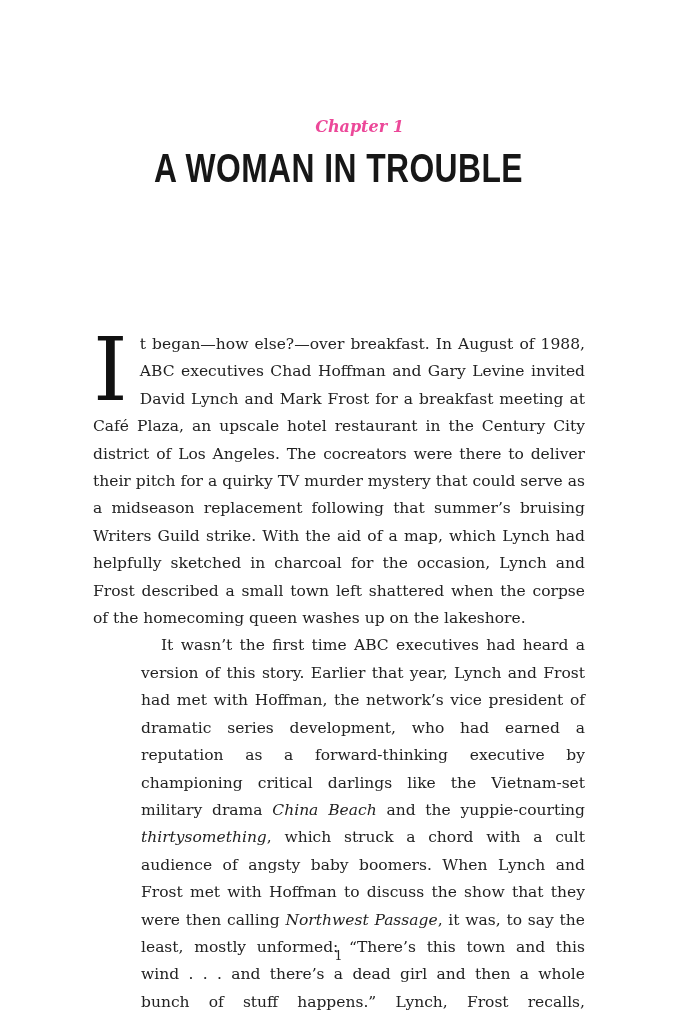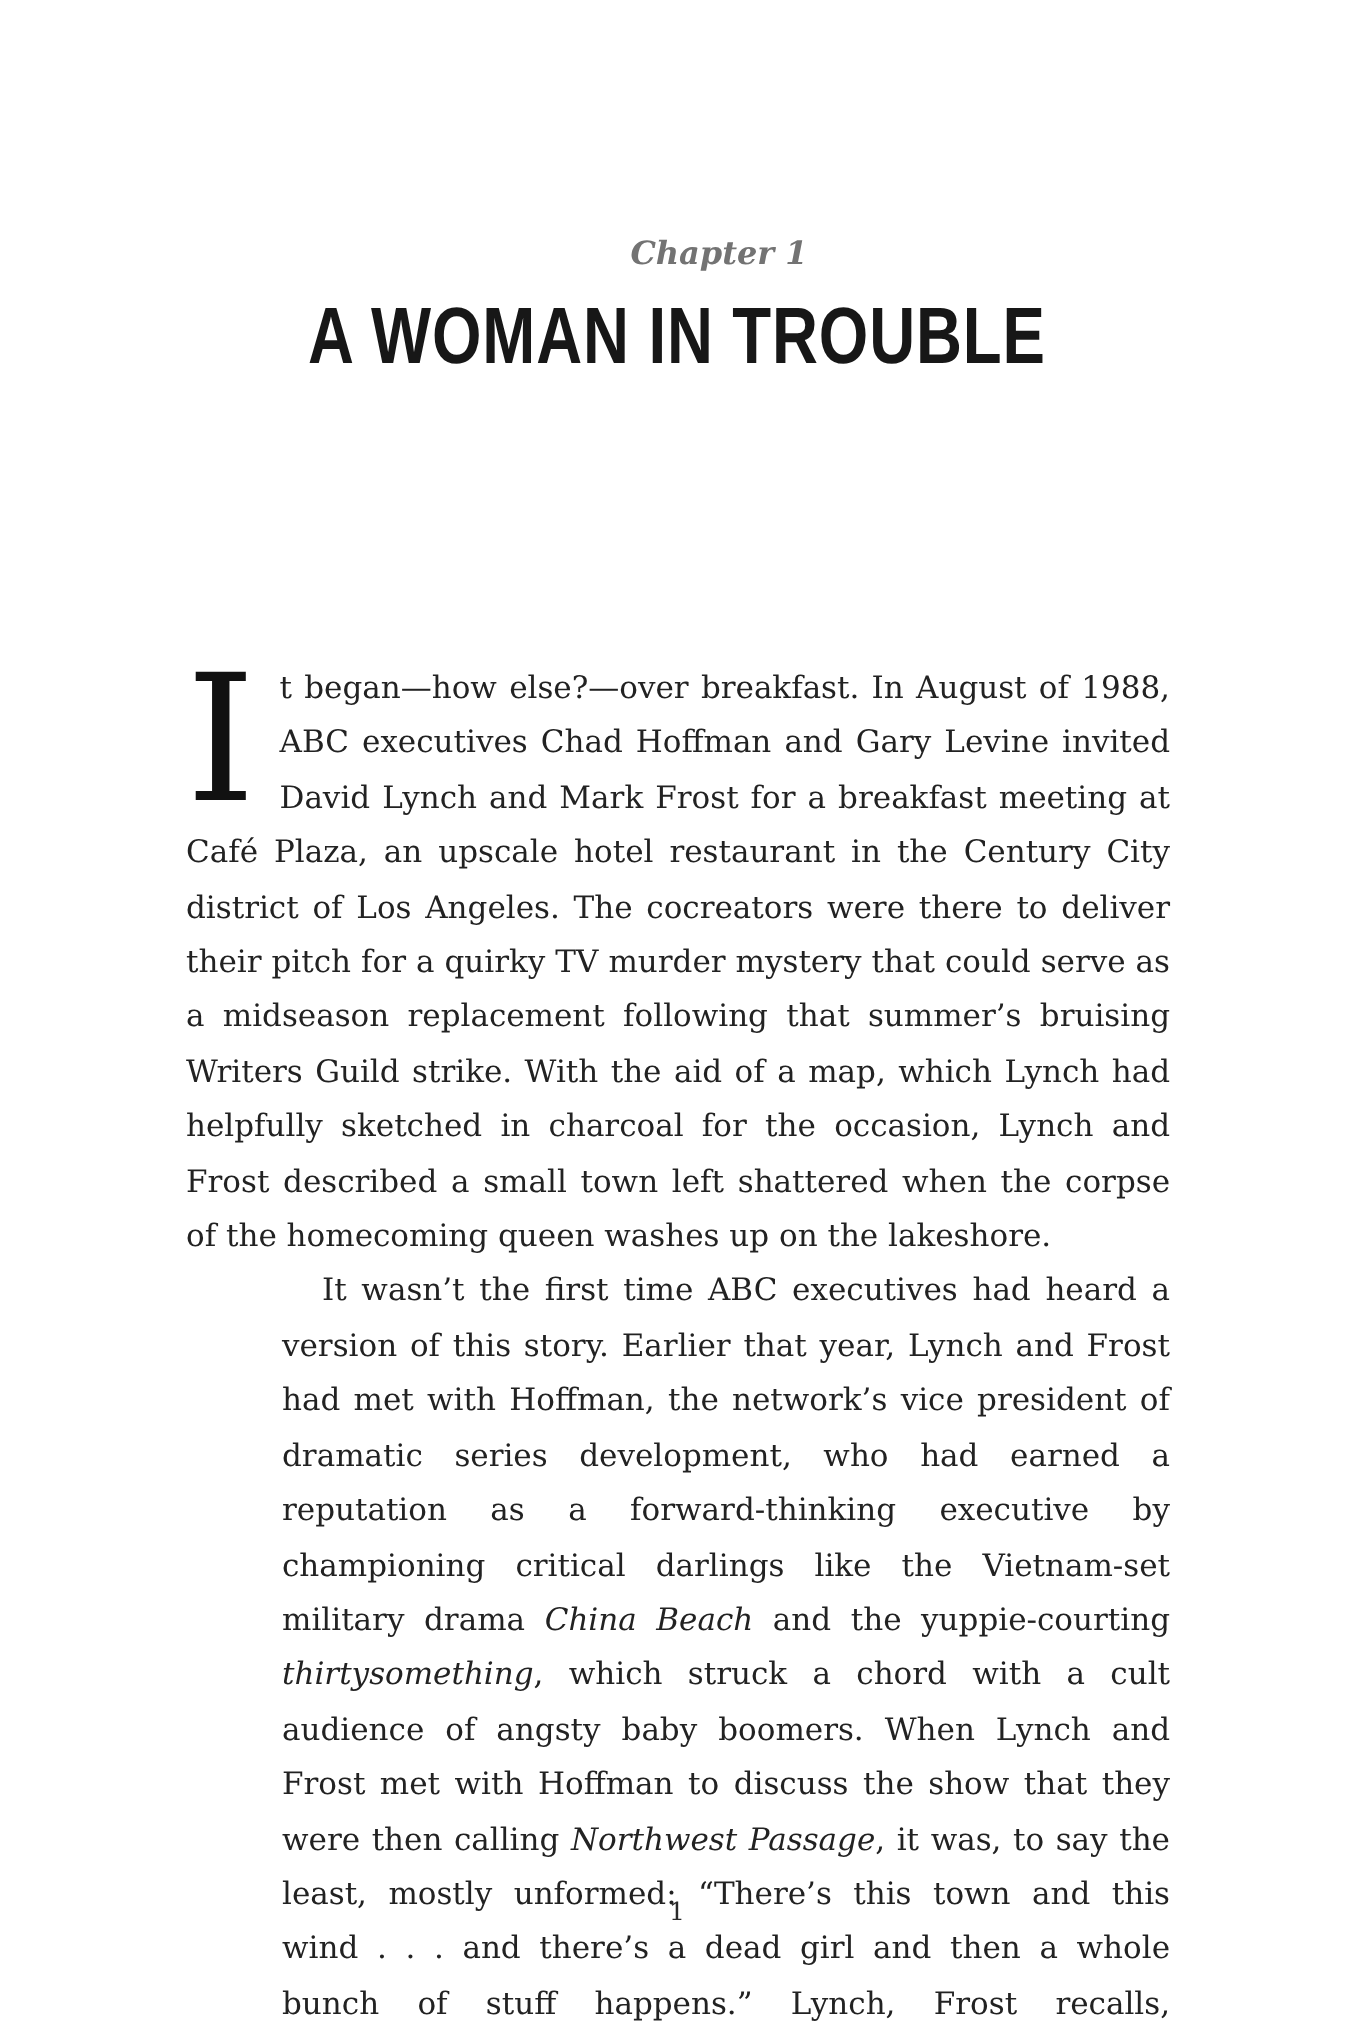--- a/index.html
+++ b/index.html
@@ -19,21 +19,21 @@
   .chapter-label {
     position: absolute;
     top: 117px;
     left: 0;
     right: 0;
     text-align: center;
     font-family: "DejaVu Serif", serif;
     font-style: italic;
     font-weight: 700;
     font-size: 16px;
-    color: #737373;
+    color: #ec4899;
     padding-left: 42px;
   }
   .chapter-title {
     position: absolute;
     top: 146px;
     left: 0;
     right: 0;
     margin: 0;
     text-align: center;
     font-family: "Liberation Sans", sans-serif;

